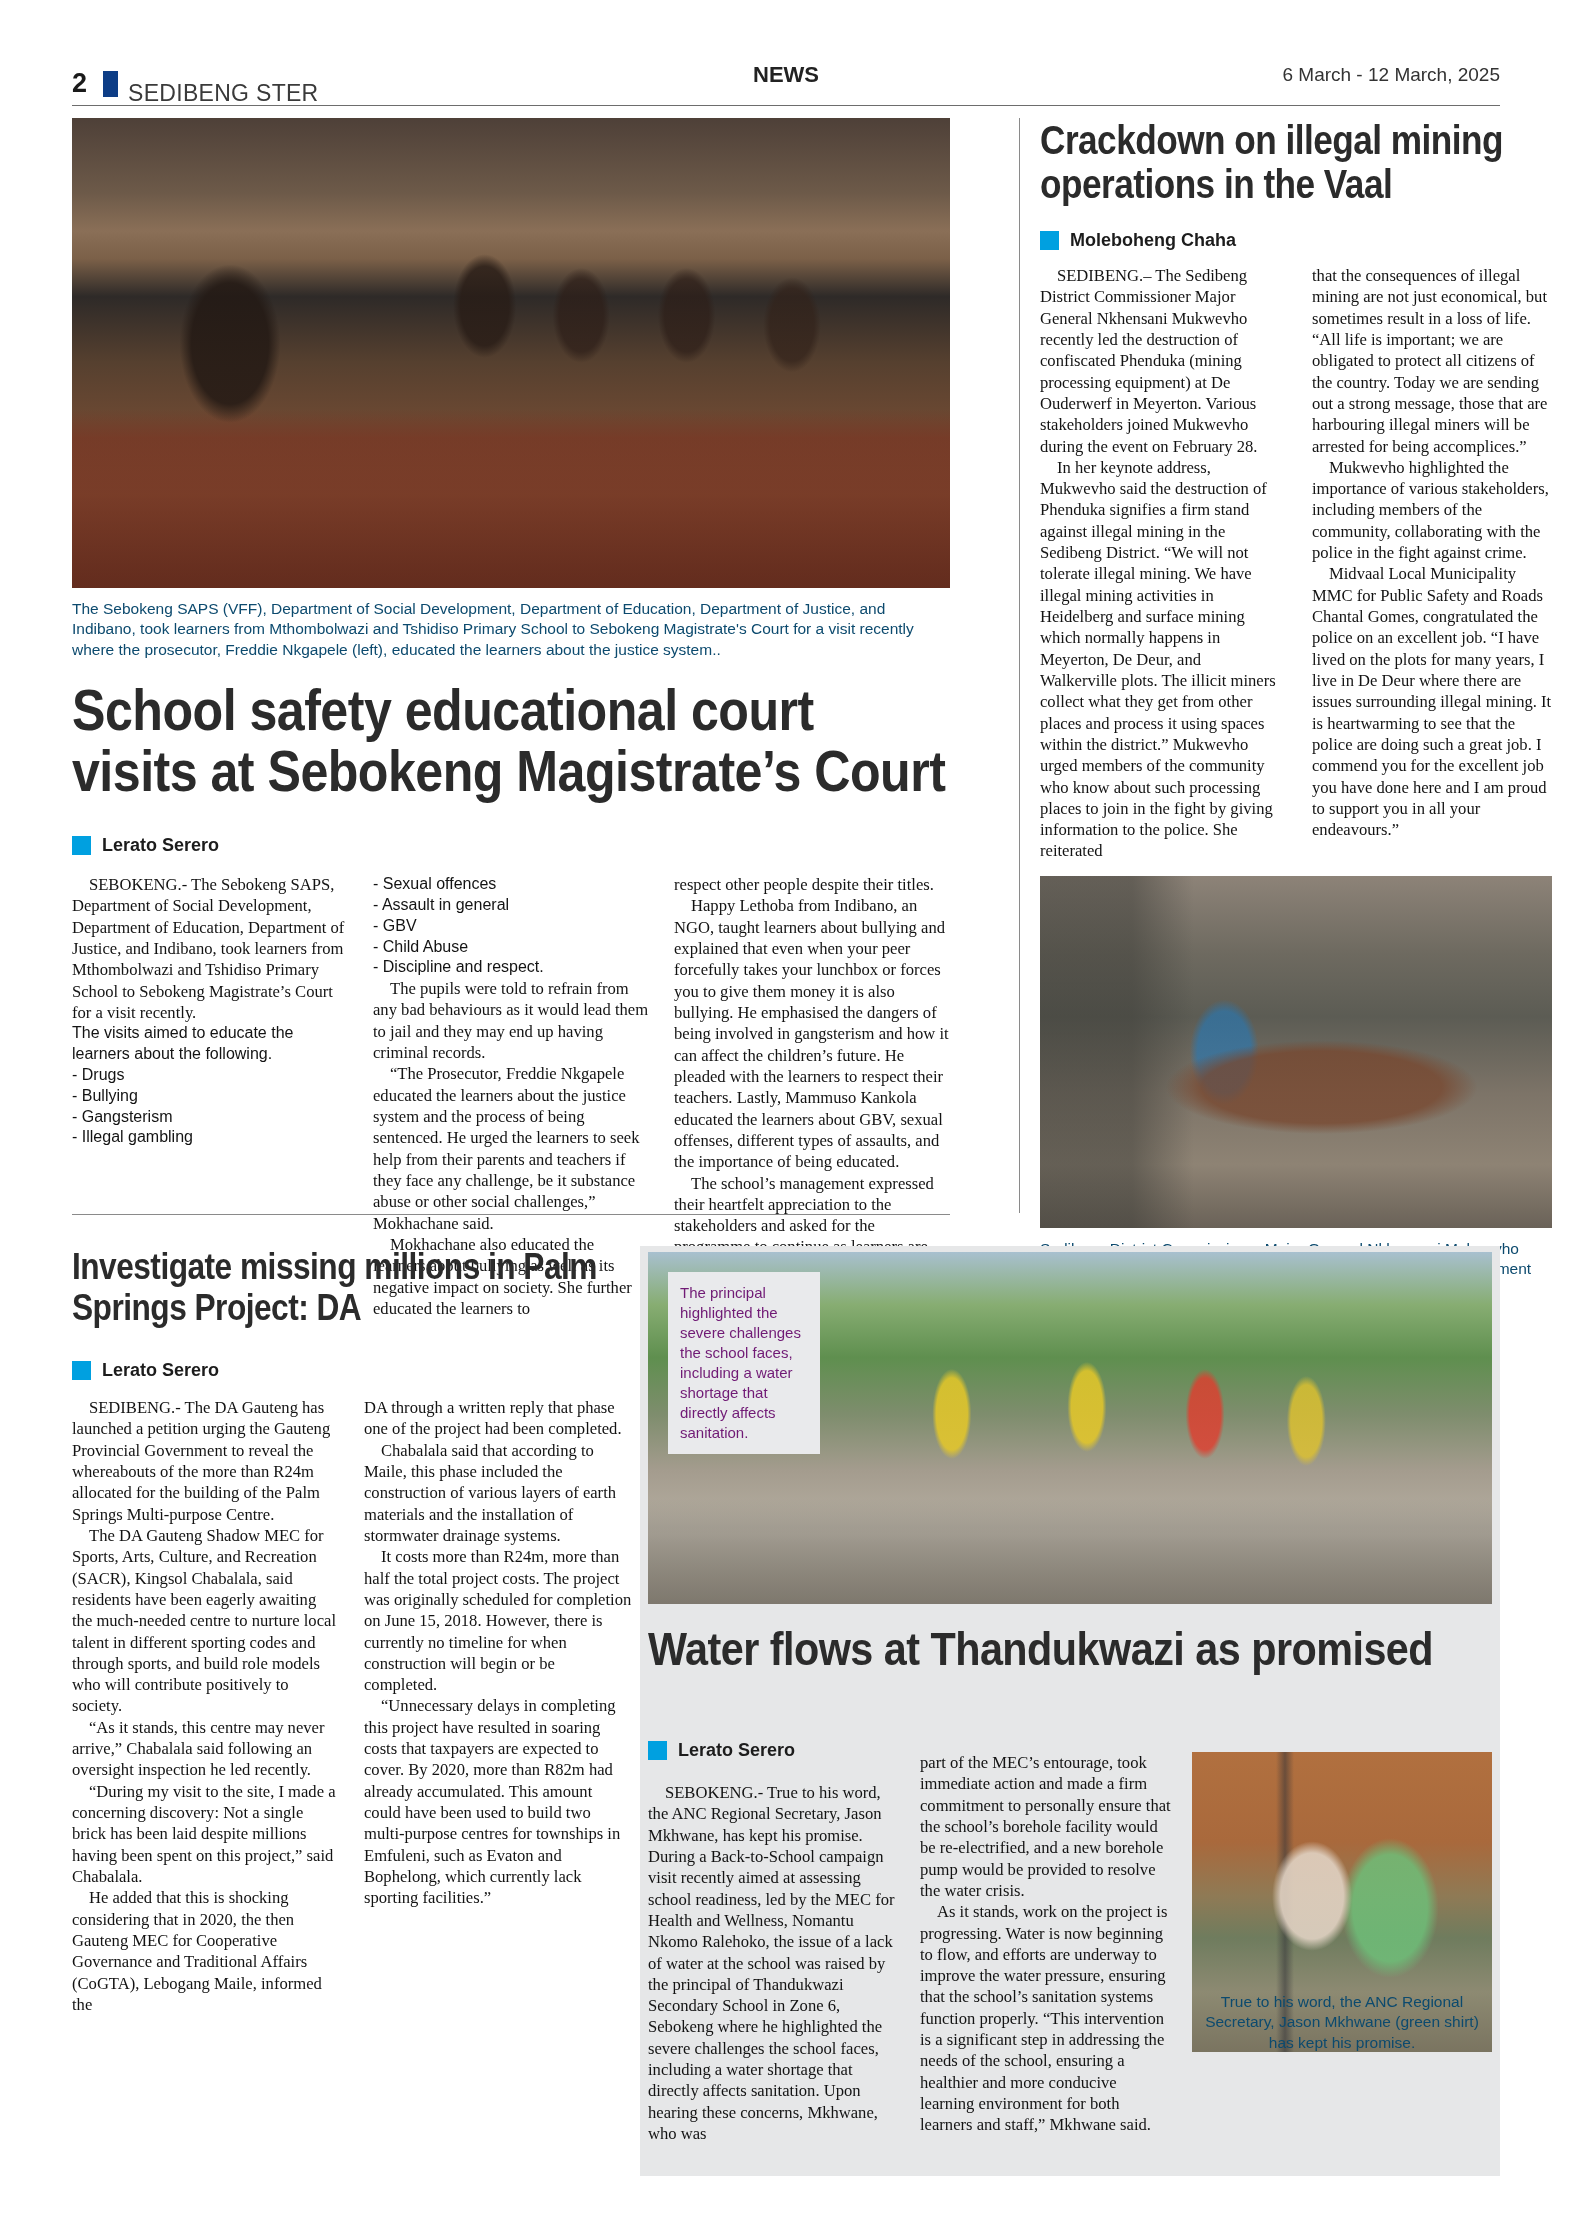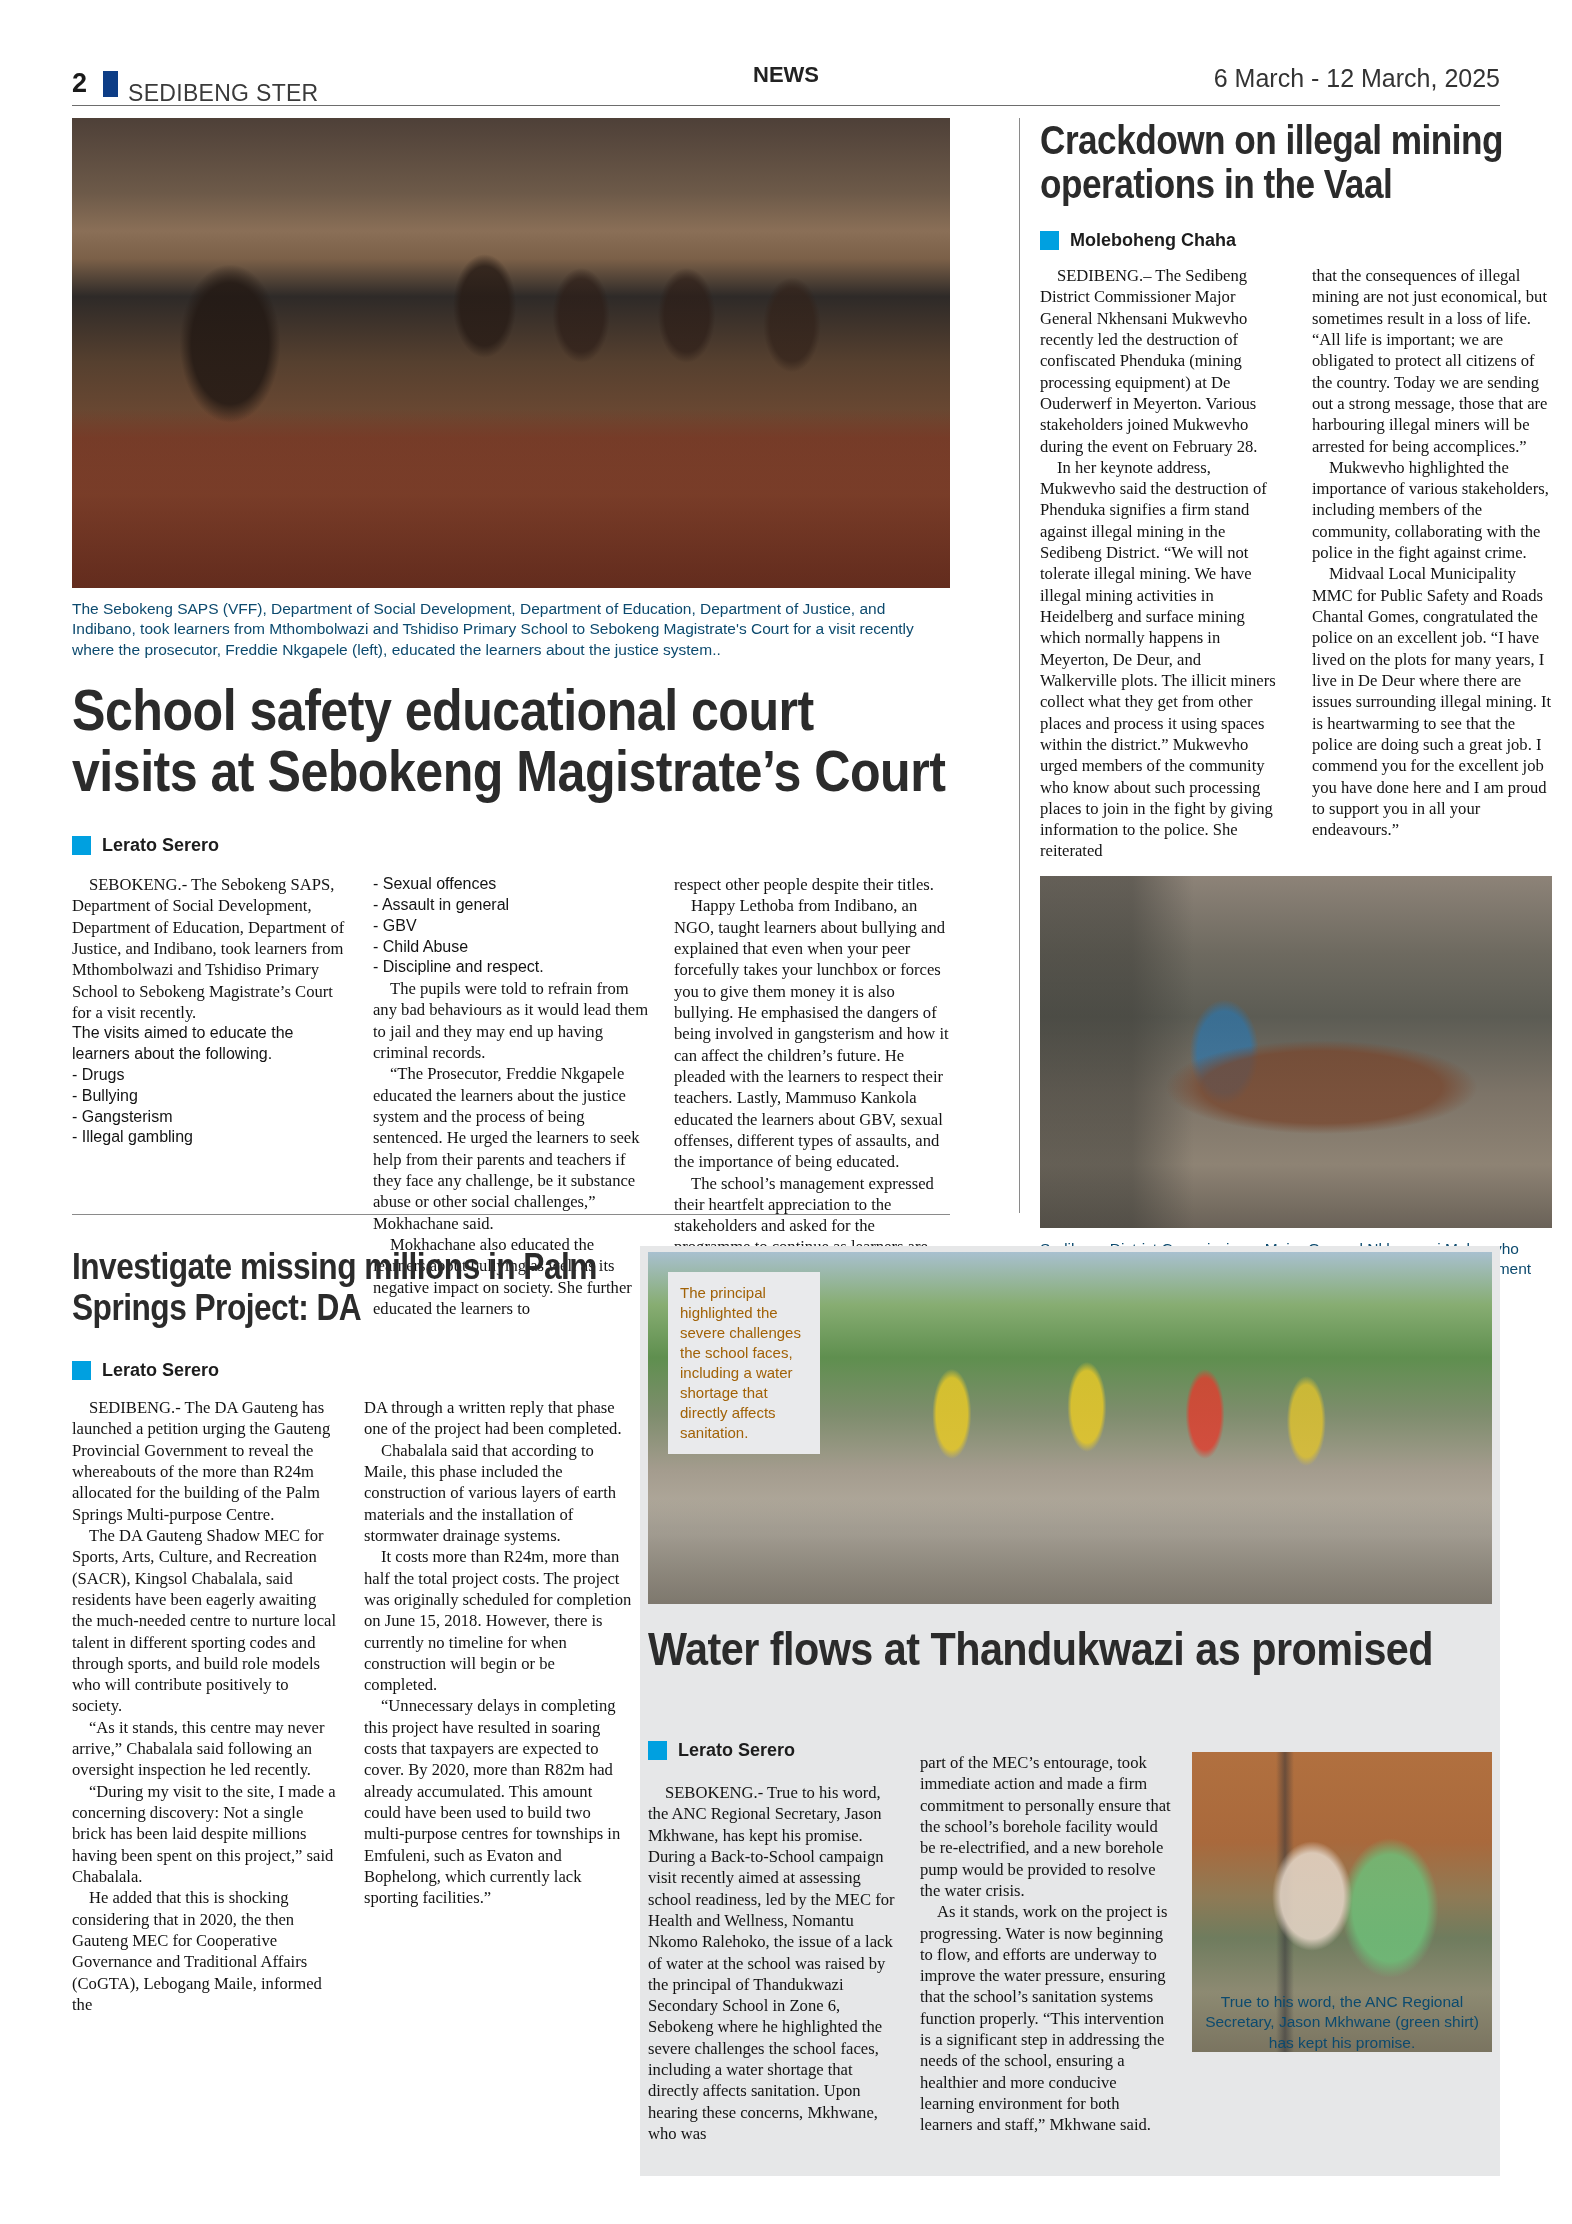--- a/index.html
+++ b/index.html
@@ -24,21 +24,21 @@
     font-family: "Liberation Sans", sans-serif; font-size: 23px;
     color: #3a3a3a; letter-spacing: 0.3px; white-space: nowrap; margin-top: 20px;
   }
   .mh-center {
     position: absolute; left: 0; right: 0; top: 2px; text-align: center;
     font-family: "Liberation Sans", sans-serif; font-weight: bold;
     font-size: 22px; color: #222;
   }
   .mh-right {
     position: absolute; right: 0; top: 4px;
-    font-family: "Liberation Sans", sans-serif; font-size: 25px; color: #333;
+    font-family: "Liberation Sans", sans-serif; font-size: 19px; color: #333;
     white-space: nowrap;
   }
   .mh-rule { position: absolute; left: 72px; top: 105px; width: 1428px; height: 1px; background: #6d6d6d; }
 
   
   .photo { background: #d8d2cb; overflow: hidden; position: relative; }
   .cap {
     font-family: "Liberation Sans", sans-serif; font-size: 15.5px;
     line-height: 1.32; color: #0c4a6e;
   }
@@ -89,21 +89,21 @@
   .palm-cols { display: flex; gap: 24px; margin-top: 16px; }
   .palm-cols .col { width: 268px; }
 
   
   #panel { position: absolute; left: 640px; top: 1246px; width: 860px; height: 930px; background: #e6e7e8; }
   #panel-photo { position: absolute; left: 648px; top: 1252px; width: 844px; height: 352px; }
   #pullquote {
     position: absolute; left: 668px; top: 1272px; width: 152px;
     background: #e9eaec; padding: 11px 12px;
     font-family: "Liberation Sans", sans-serif; font-size: 15px;
-    line-height: 1.33; color: #a16207;
+    line-height: 1.33; color: #701a75;
   }
   #water-headline { position: absolute; left: 648px; top: 1624px; font-size: 47px; line-height: 1.05; width: 1000px; }
   #water-byline { position: absolute; left: 648px; top: 1740px; }
   #water-c1 { position: absolute; left: 648px; top: 1782px; width: 250px; }
   #water-c2 { position: absolute; left: 920px; top: 1752px; width: 252px; }
   #water-photo { position: absolute; left: 1192px; top: 1752px; width: 300px; height: 300px; }
   #water-caption { position: absolute; left: 1192px; top: 1992px; width: 300px; text-align: center; }
 
   
   .ph-court {

